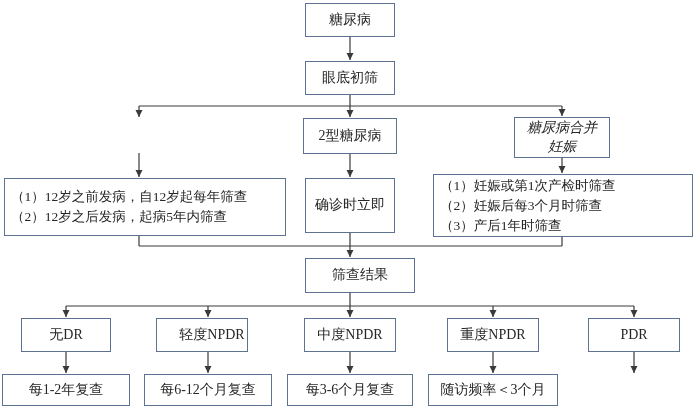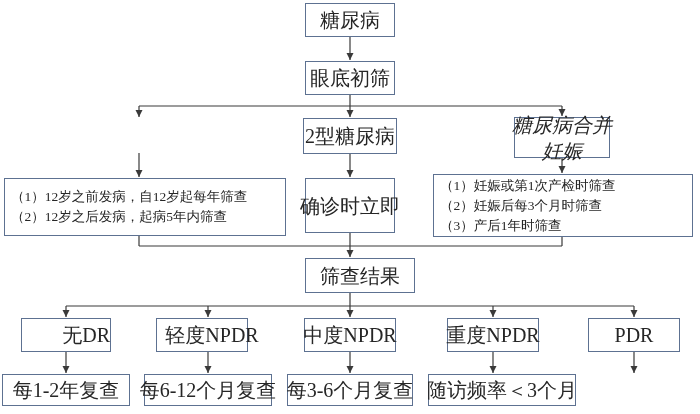--- a/index.html
+++ b/index.html
@@ -17,21 +17,21 @@
     color:var(--text);
     overflow:hidden;
   }
   .connector-layer{position:absolute;left:0;top:0;width:700px;height:414px;}
   .node{
     position:absolute;
     box-sizing:border-box;
     border:1.5px solid var(--box-border);
     background:#fff;
     display:flex;align-items:center;justify-content:center;
-    font-size:20px;line-height:1.3;
+    font-size:14px;line-height:1.3;
     text-align:center;
     white-space:nowrap;
   }
   .node.multiline{flex-direction:column;font-style:italic;}
   .node.detail{
     flex-direction:column;
     align-items:flex-start;
     justify-content:center;
     text-align:left;
     padding:2px 6px;
@@ -102,21 +102,21 @@
   <div class="node detail" style="left:433px;top:174px;width:260px;height:63px;">
     <span>（1）妊娠或第1次产检时筛查</span>
     <span>（2）妊娠后每3个月时筛查</span>
     <span>（3）产后1年时筛查</span>
   </div>
 
   <div class="node" style="left:305px;top:258px;width:110px;height:35px;">
     <span>筛查结果</span>
   </div>
 
-  <div class="node" style="left:21px;top:318px;width:90px;height:34px;justify-content:flex-end;">
+  <div class="node" style="left:21px;top:318px;width:90px;height:34px;">
     <span>无DR</span>
   </div>
   <div class="node" style="left:156px;top:318px;width:92px;height:34px;padding-left:20px;">
     <span>轻度NPDR</span>
   </div>
   <div class="node" style="left:304px;top:318px;width:92px;height:34px;">
     <span>中度NPDR</span>
   </div>
   <div class="node" style="left:447px;top:318px;width:92px;height:34px;">
     <span>重度NPDR</span>
@@ -127,17 +127,17 @@
 
   <div class="node" style="left:2px;top:374px;width:128px;height:32px;">
     <span>每1-2年复查</span>
   </div>
   <div class="node" style="left:144px;top:374px;width:128px;height:32px;">
     <span>每6-12个月复查</span>
   </div>
   <div class="node" style="left:287px;top:374px;width:126px;height:32px;">
     <span>每3-6个月复查</span>
   </div>
-  <div class="node" style="left:428px;top:374px;width:148px;height:32px;">
+  <div class="node" style="left:428px;top:374px;width:130px;height:32px;">
     <span>随访频率＜3个月</span>
   </div>
 
 </div>
 
 </body></html>

